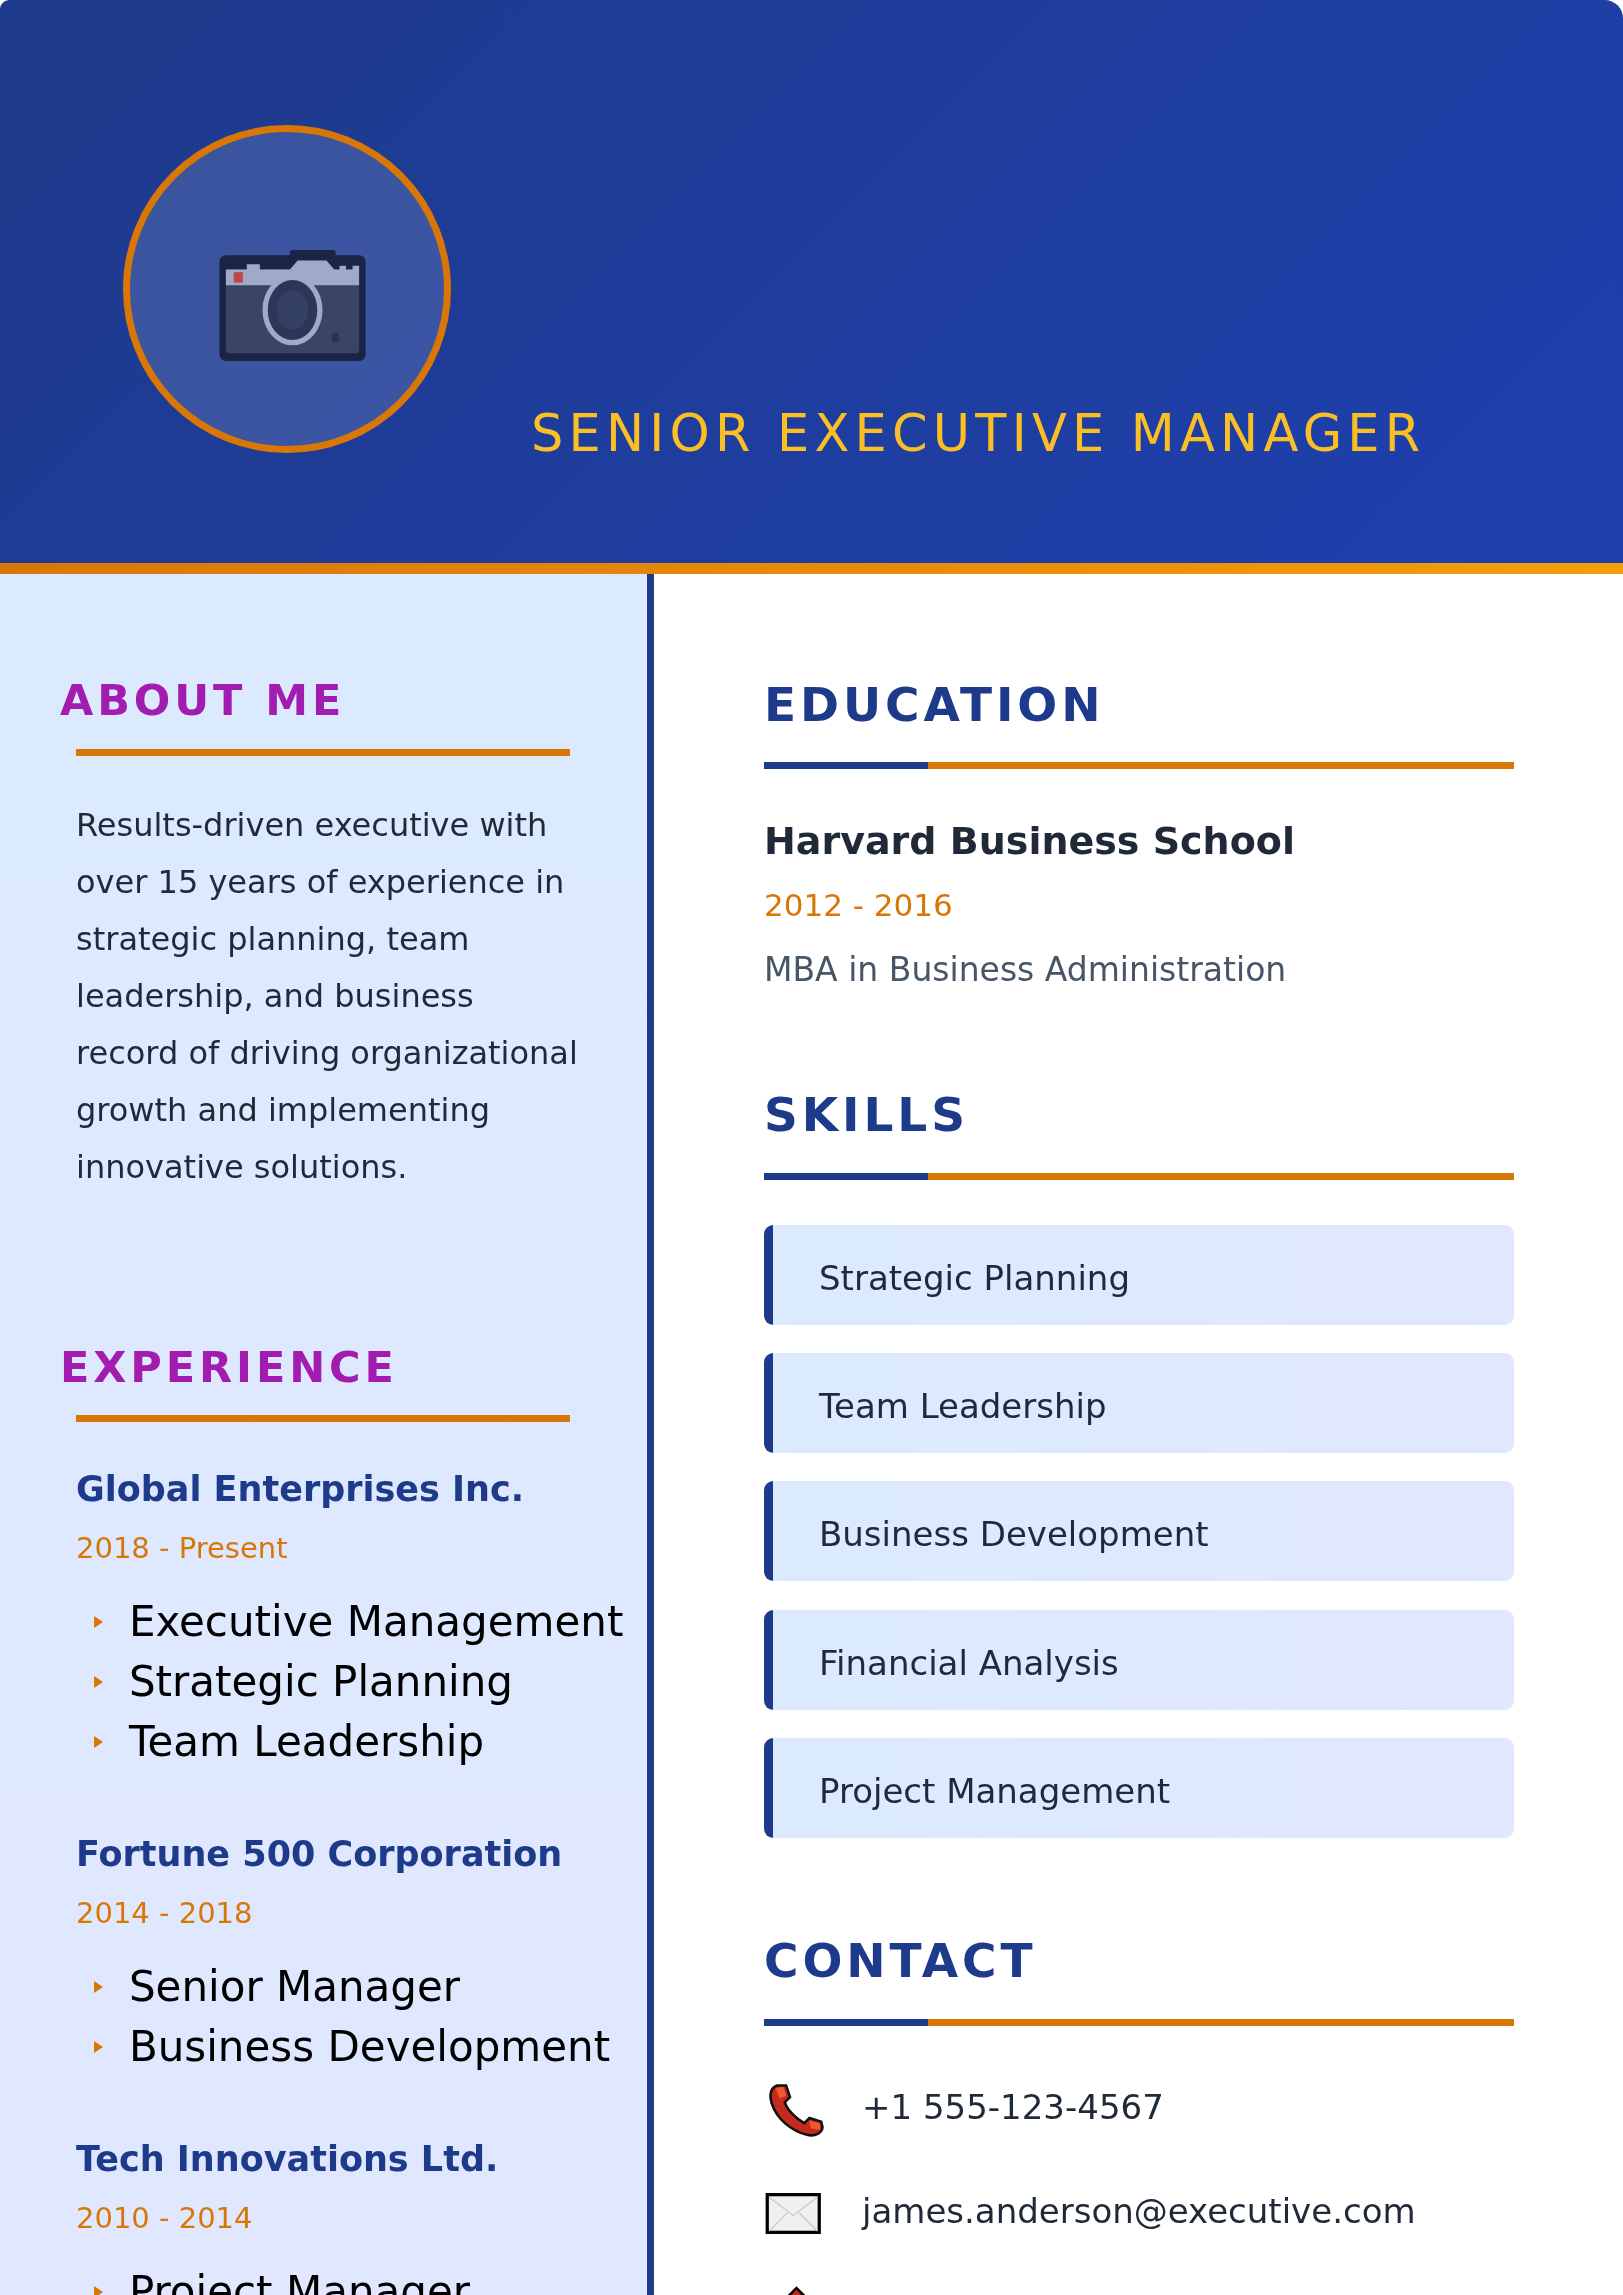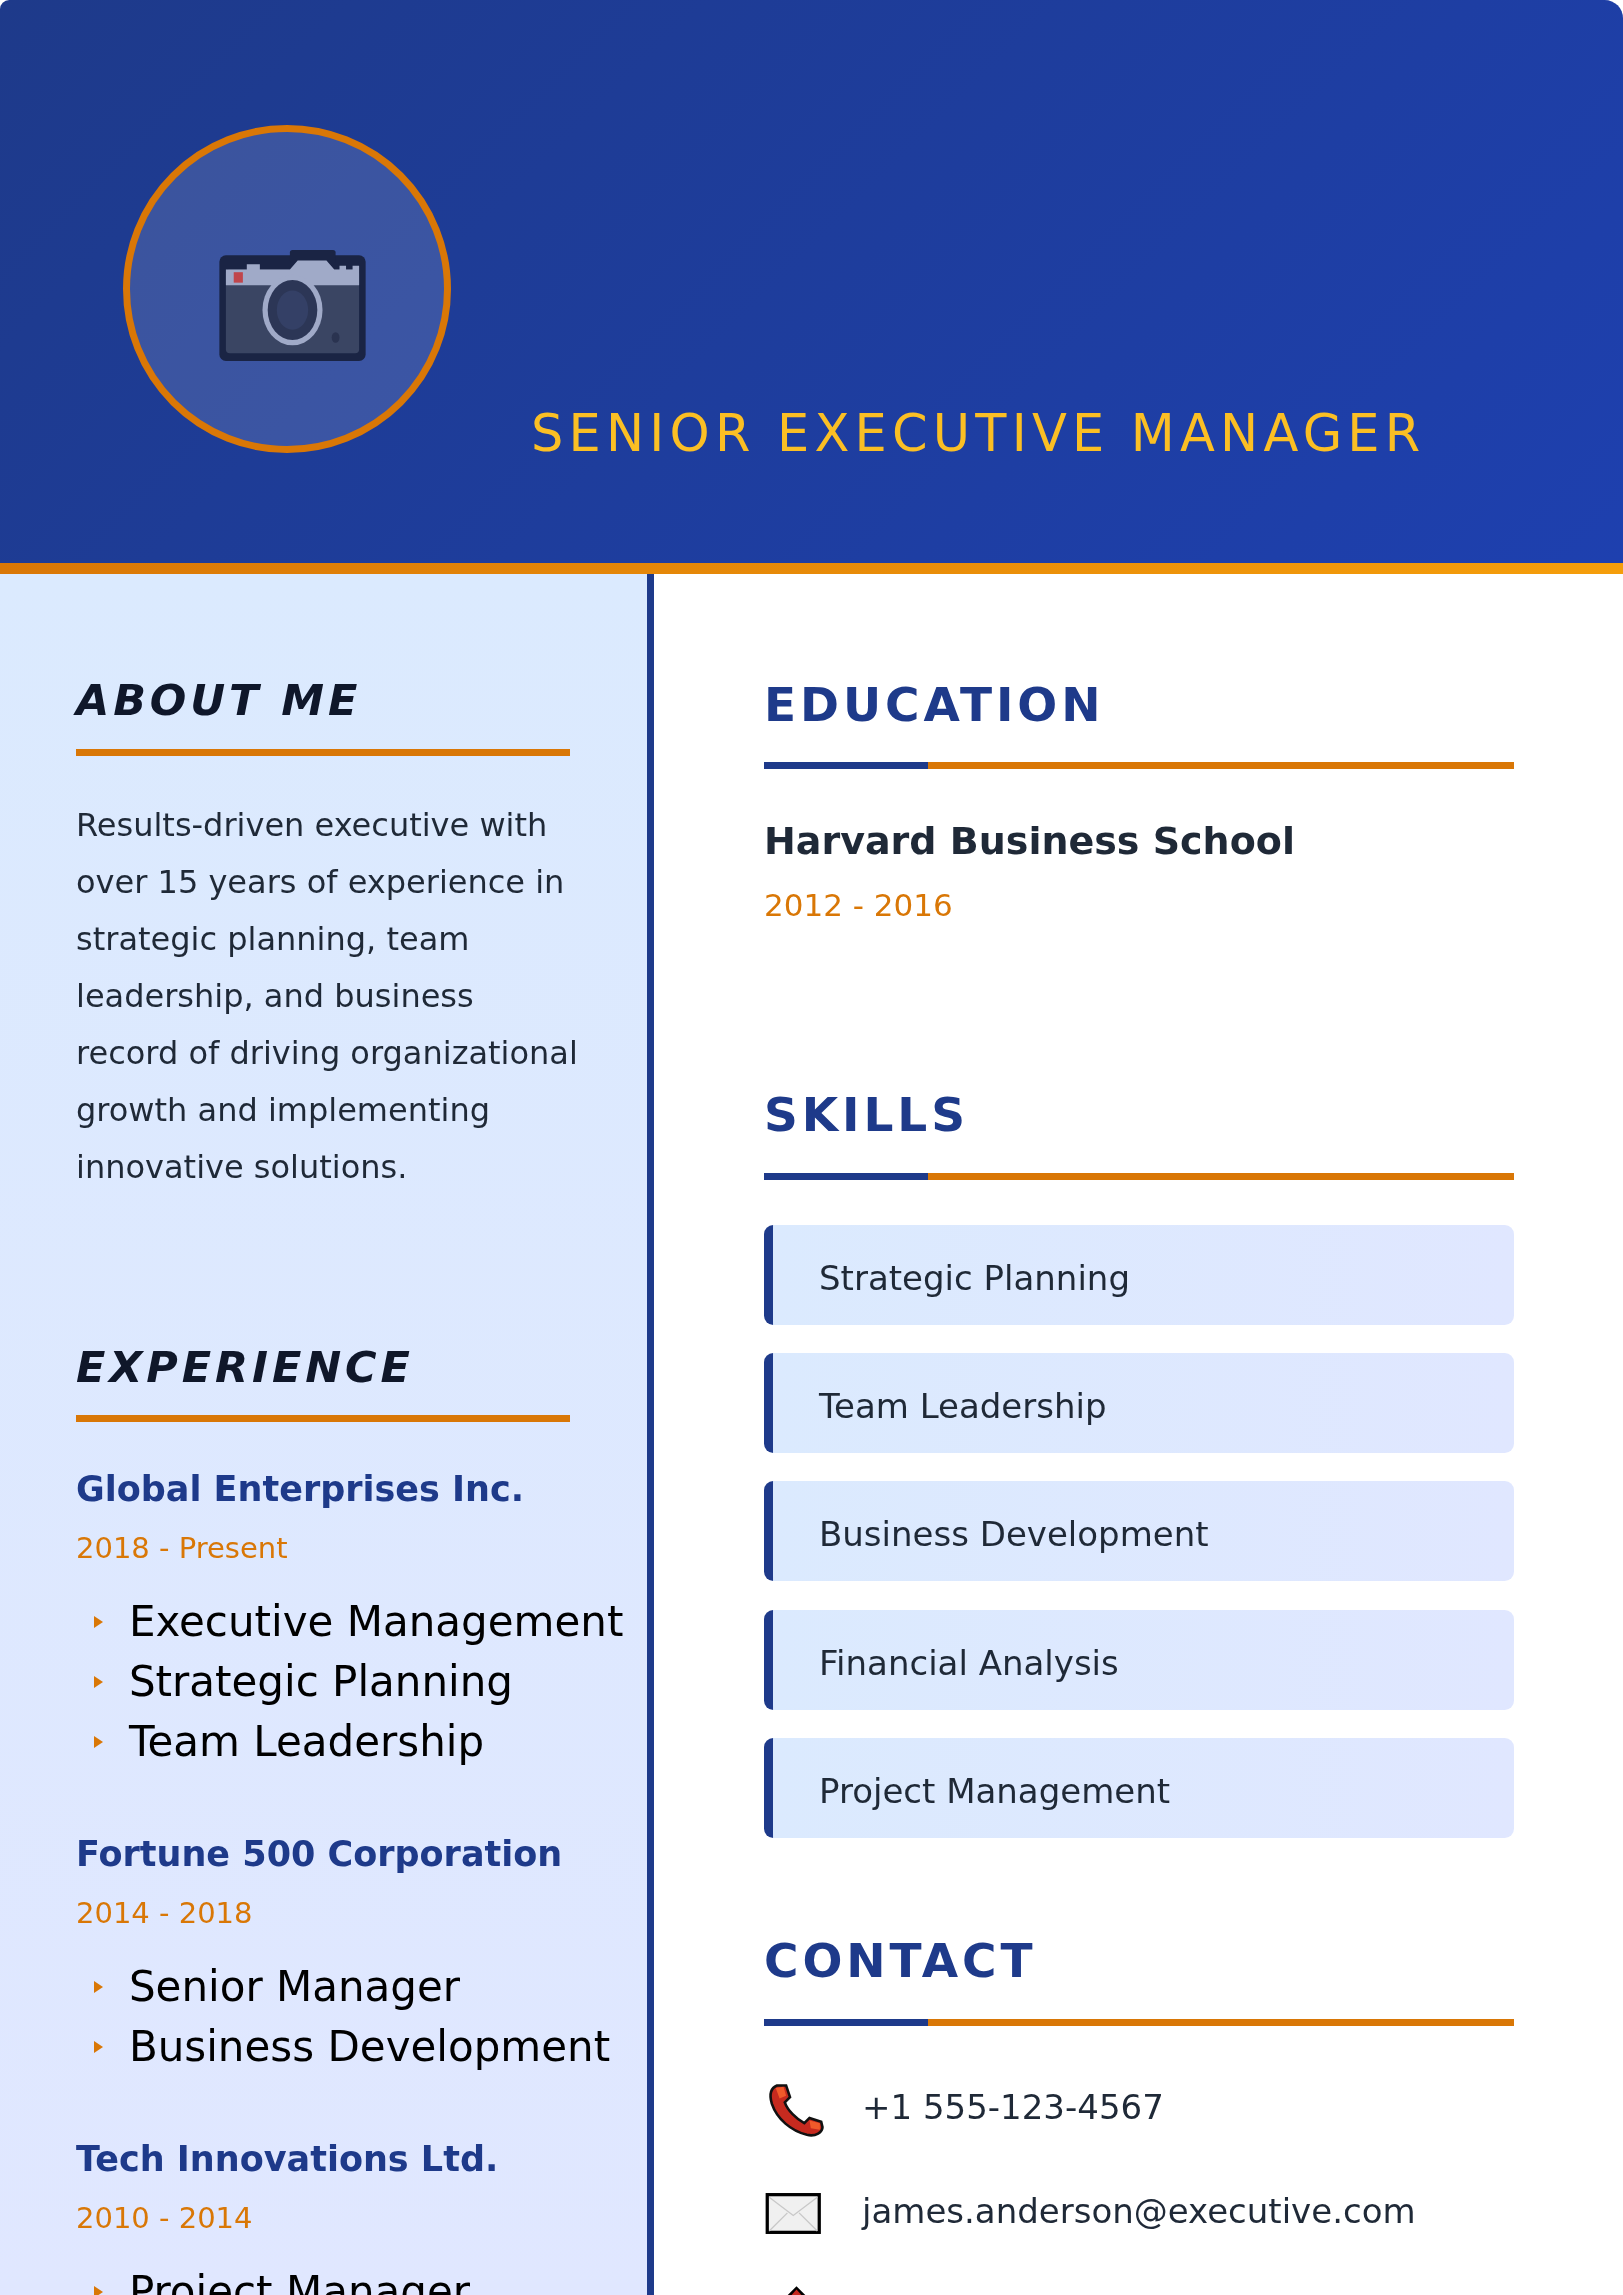--- a/index.html
+++ b/index.html
@@ -9,21 +9,21 @@
     background:linear-gradient(135deg,#1e3a8a 0%,#1e40af 100%); border-top-right-radius:18.3px; border-top-left-radius:9.2px; }
   .header-bar { position:absolute; left:0; top:563px; width:1623px; height:11px; background:linear-gradient(90deg,#d97706,#f59e0b); }
   .avatar { position:absolute; left:123px; top:125px; width:314px; height:314px; border-radius:50%;
     border:7.2px solid #d97706; background:rgba(255,255,255,0.13); box-sizing:content-box; }
   .camera { position:absolute; left:89px; top:118px; width:147px; height:111px; }
   .name { position:absolute; left:529px; top:124px; color:#ffffff; font-weight:bold; font-size:119px; line-height:131px; letter-spacing:3.9px; }
   .title { position:absolute; left:531px; top:404px; color:#fbbf24; font-size:51px; letter-spacing:5.2px; font-weight:normal; }
 
   .left { position:absolute; left:0; top:574px; width:648px; height:1722px; background:linear-gradient(180deg,#dbeafe 0%,#e0e7ff 100%); }
   .divider { position:absolute; left:647px; top:574px; width:6.5px; height:1722px; background:#1e3a8a; }
-  .lh { position:absolute; left:76px; color:#0f172a; font-weight:bold; font-size:43px; letter-spacing:3.9px;font-style:italic; }
+  .lh { position:absolute; left:60px; color:#a21caf; font-weight:bold; font-size:43px; letter-spacing:3.9px; }
   .lline { position:absolute; left:76px; width:494px; height:7.2px; background:#d97706; }
   .about { position:absolute; left:76px; top:797px; width:517px; color:#1f2937; font-size:32px; line-height:57px; }
   .job-co { position:absolute; left:76px; color:#1e3a8a; font-weight:bold; font-size:35px; }
   .job-date { position:absolute; left:76px; color:#d97706; font-size:29px; }
   .bullet { position:absolute; left:86px; color:#000000; font-size:42px; }
   .bullet .tri { display:inline-block; width:0; height:0; border-top:6.5px solid transparent; border-bottom:6.5px solid transparent; border-left:9.8px solid #d97706; margin:0 26px 5.2px 7.9px; vertical-align:middle; }
 
   .rh { position:absolute; left:764px; color:#1e3a8a; font-weight:bold; font-size:47px; letter-spacing:3.9px; }
   .rline { position:absolute; left:764px; width:750px; height:7.2px; background:#d97706; }
   .rline .blue { position:absolute; left:0; top:0; width:164px; height:7.2px; background:#1e3a8a; }
@@ -91,20 +91,21 @@
   <div class="job-co" style="top:2139px;">Tech Innovations Ltd.</div>
   <div class="job-date" style="top:2201px;">2010 - 2014</div>
   <div class="bullet" style="top:2267px;"><span class="tri"></span><span>Project Manager</span></div>
 
   <div class="rh" style="top:677px;">EDUCATION</div>
   <div class="rline" style="top:762px;">
       <div class="blue"></div>
     </div>
   <div class="edu-school">Harvard Business School</div>
   <div class="edu-date">2012 - 2016</div>
+  <div class="edu-degree">MBA in Business Administration</div>
 
   <div class="rh" style="top:1087px;">SKILLS</div>
   <div class="rline" style="top:1173px;">
       <div class="blue"></div>
     </div>
   <div class="skill" style="top:1225px;">
       <span>Strategic Planning</span>
     </div>
   <div class="skill" style="top:1353px;">
       <span>Team Leadership</span>

